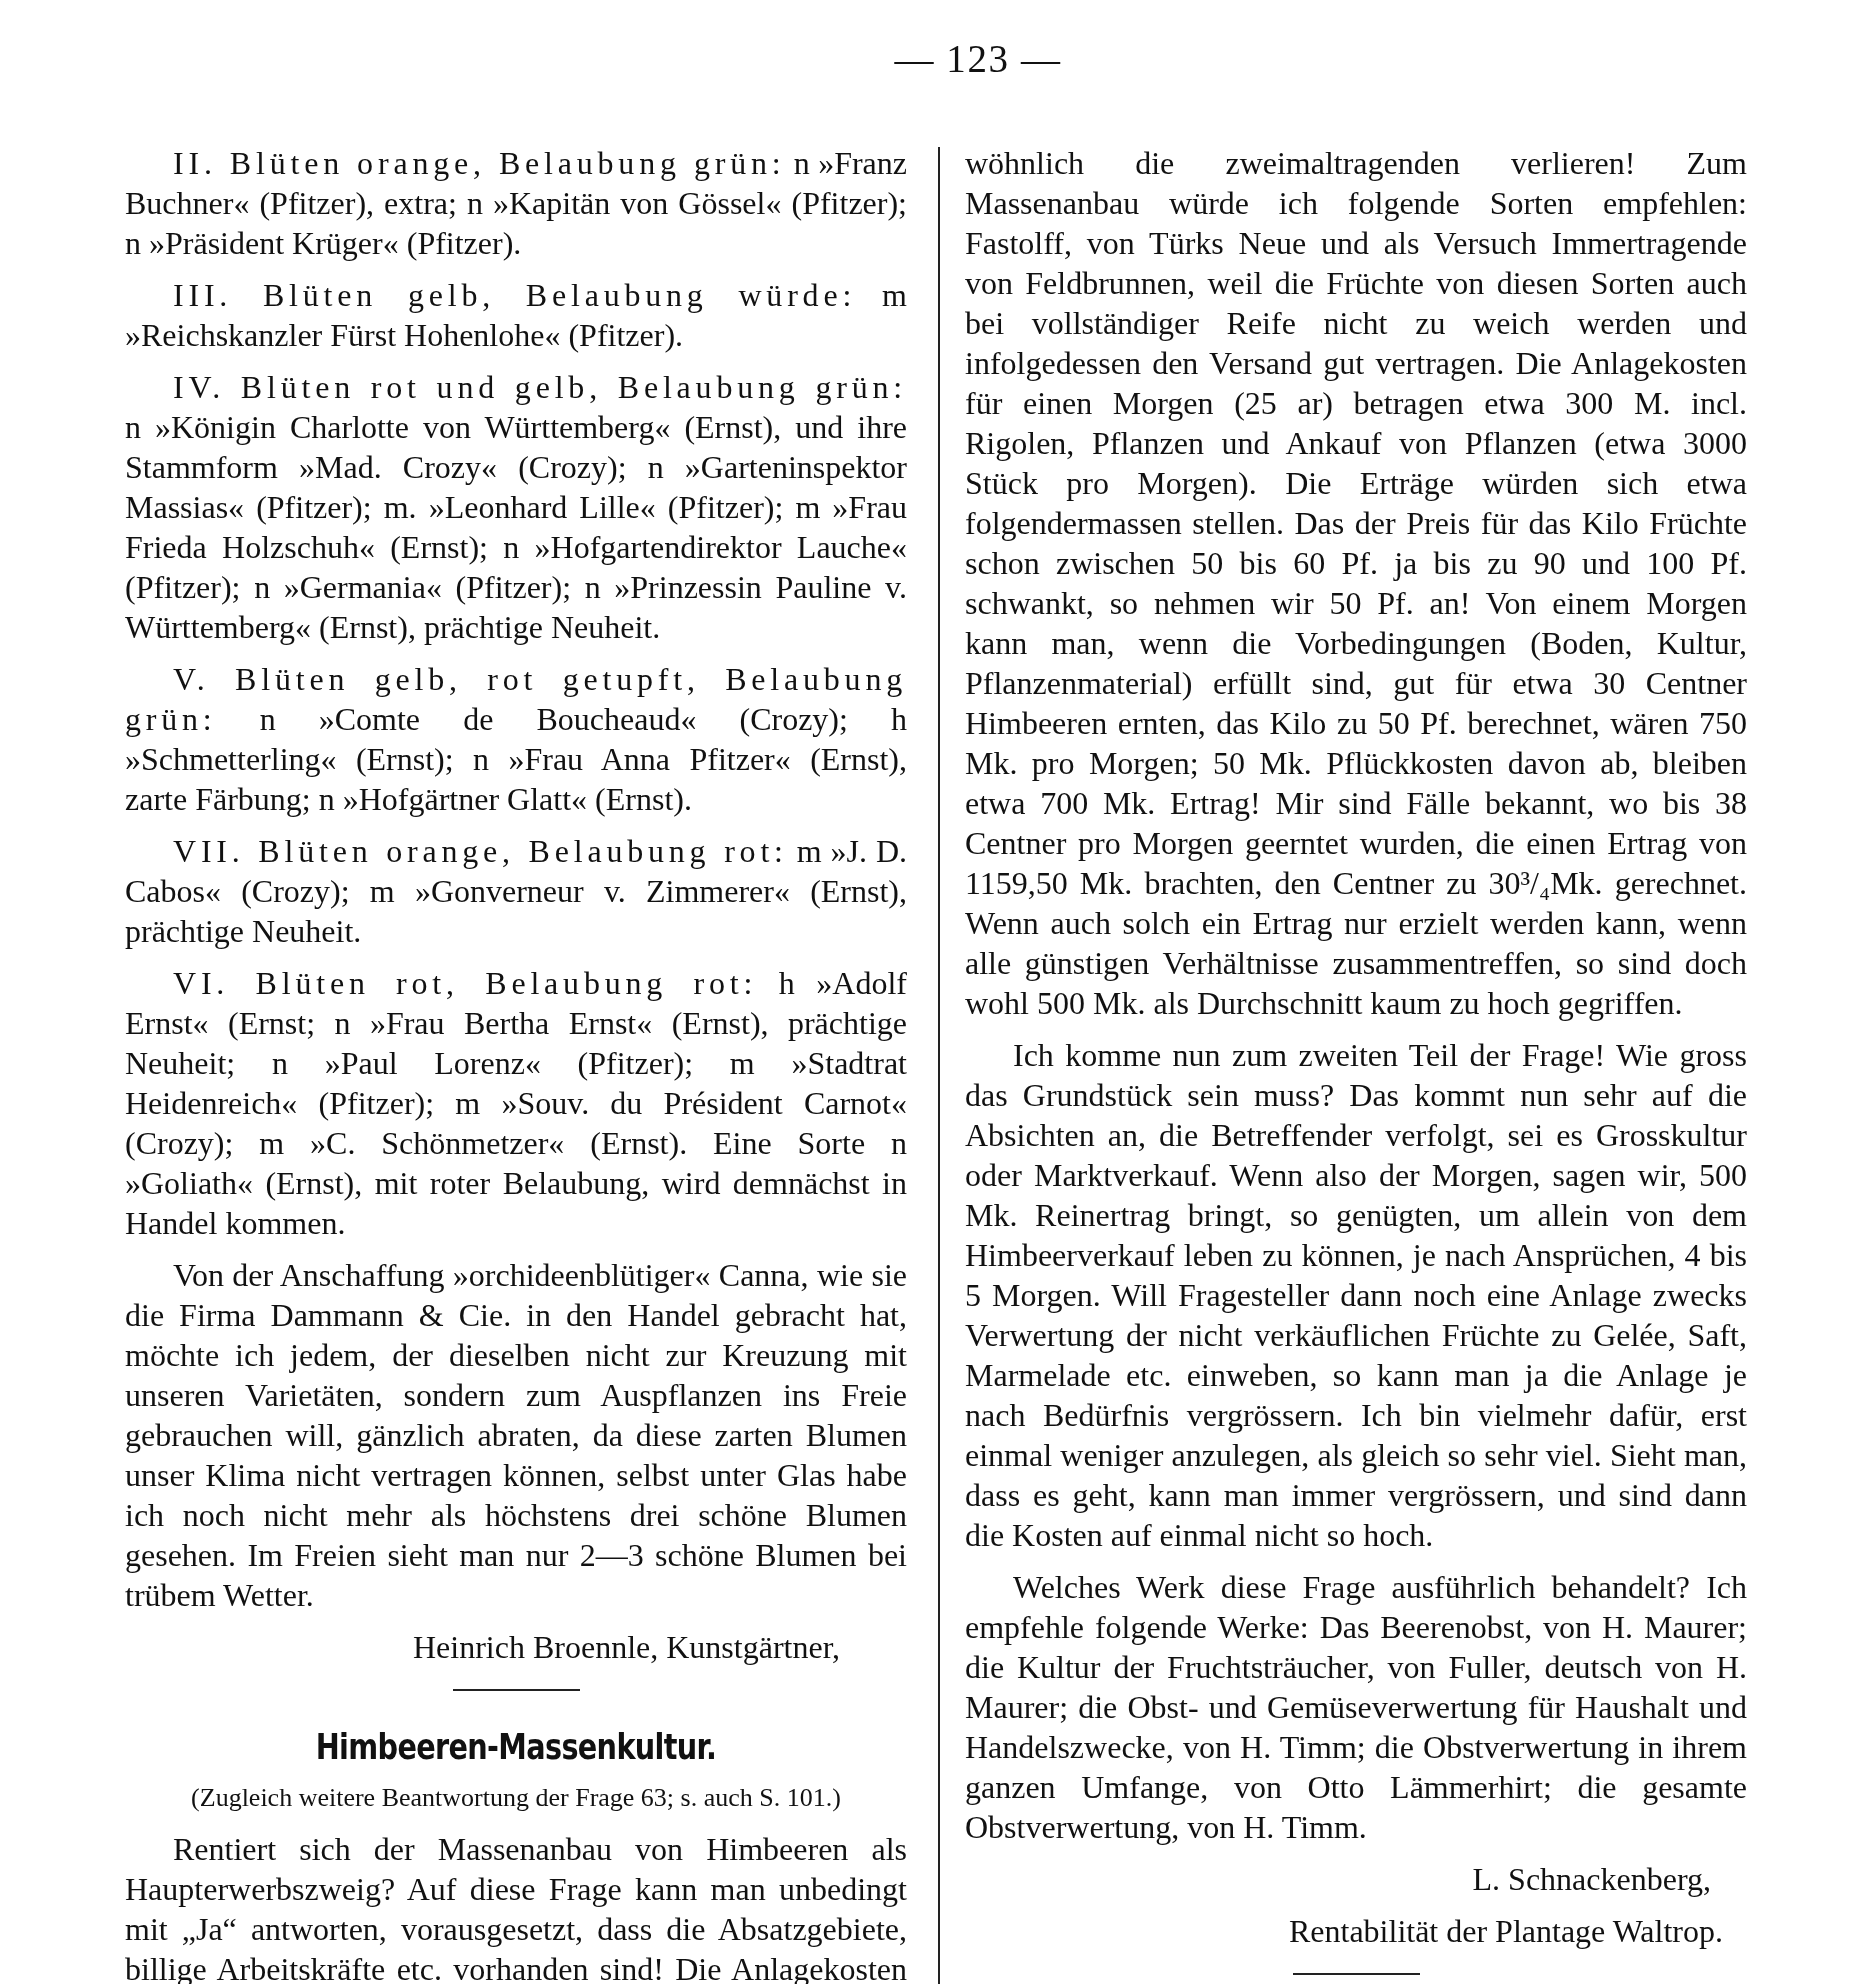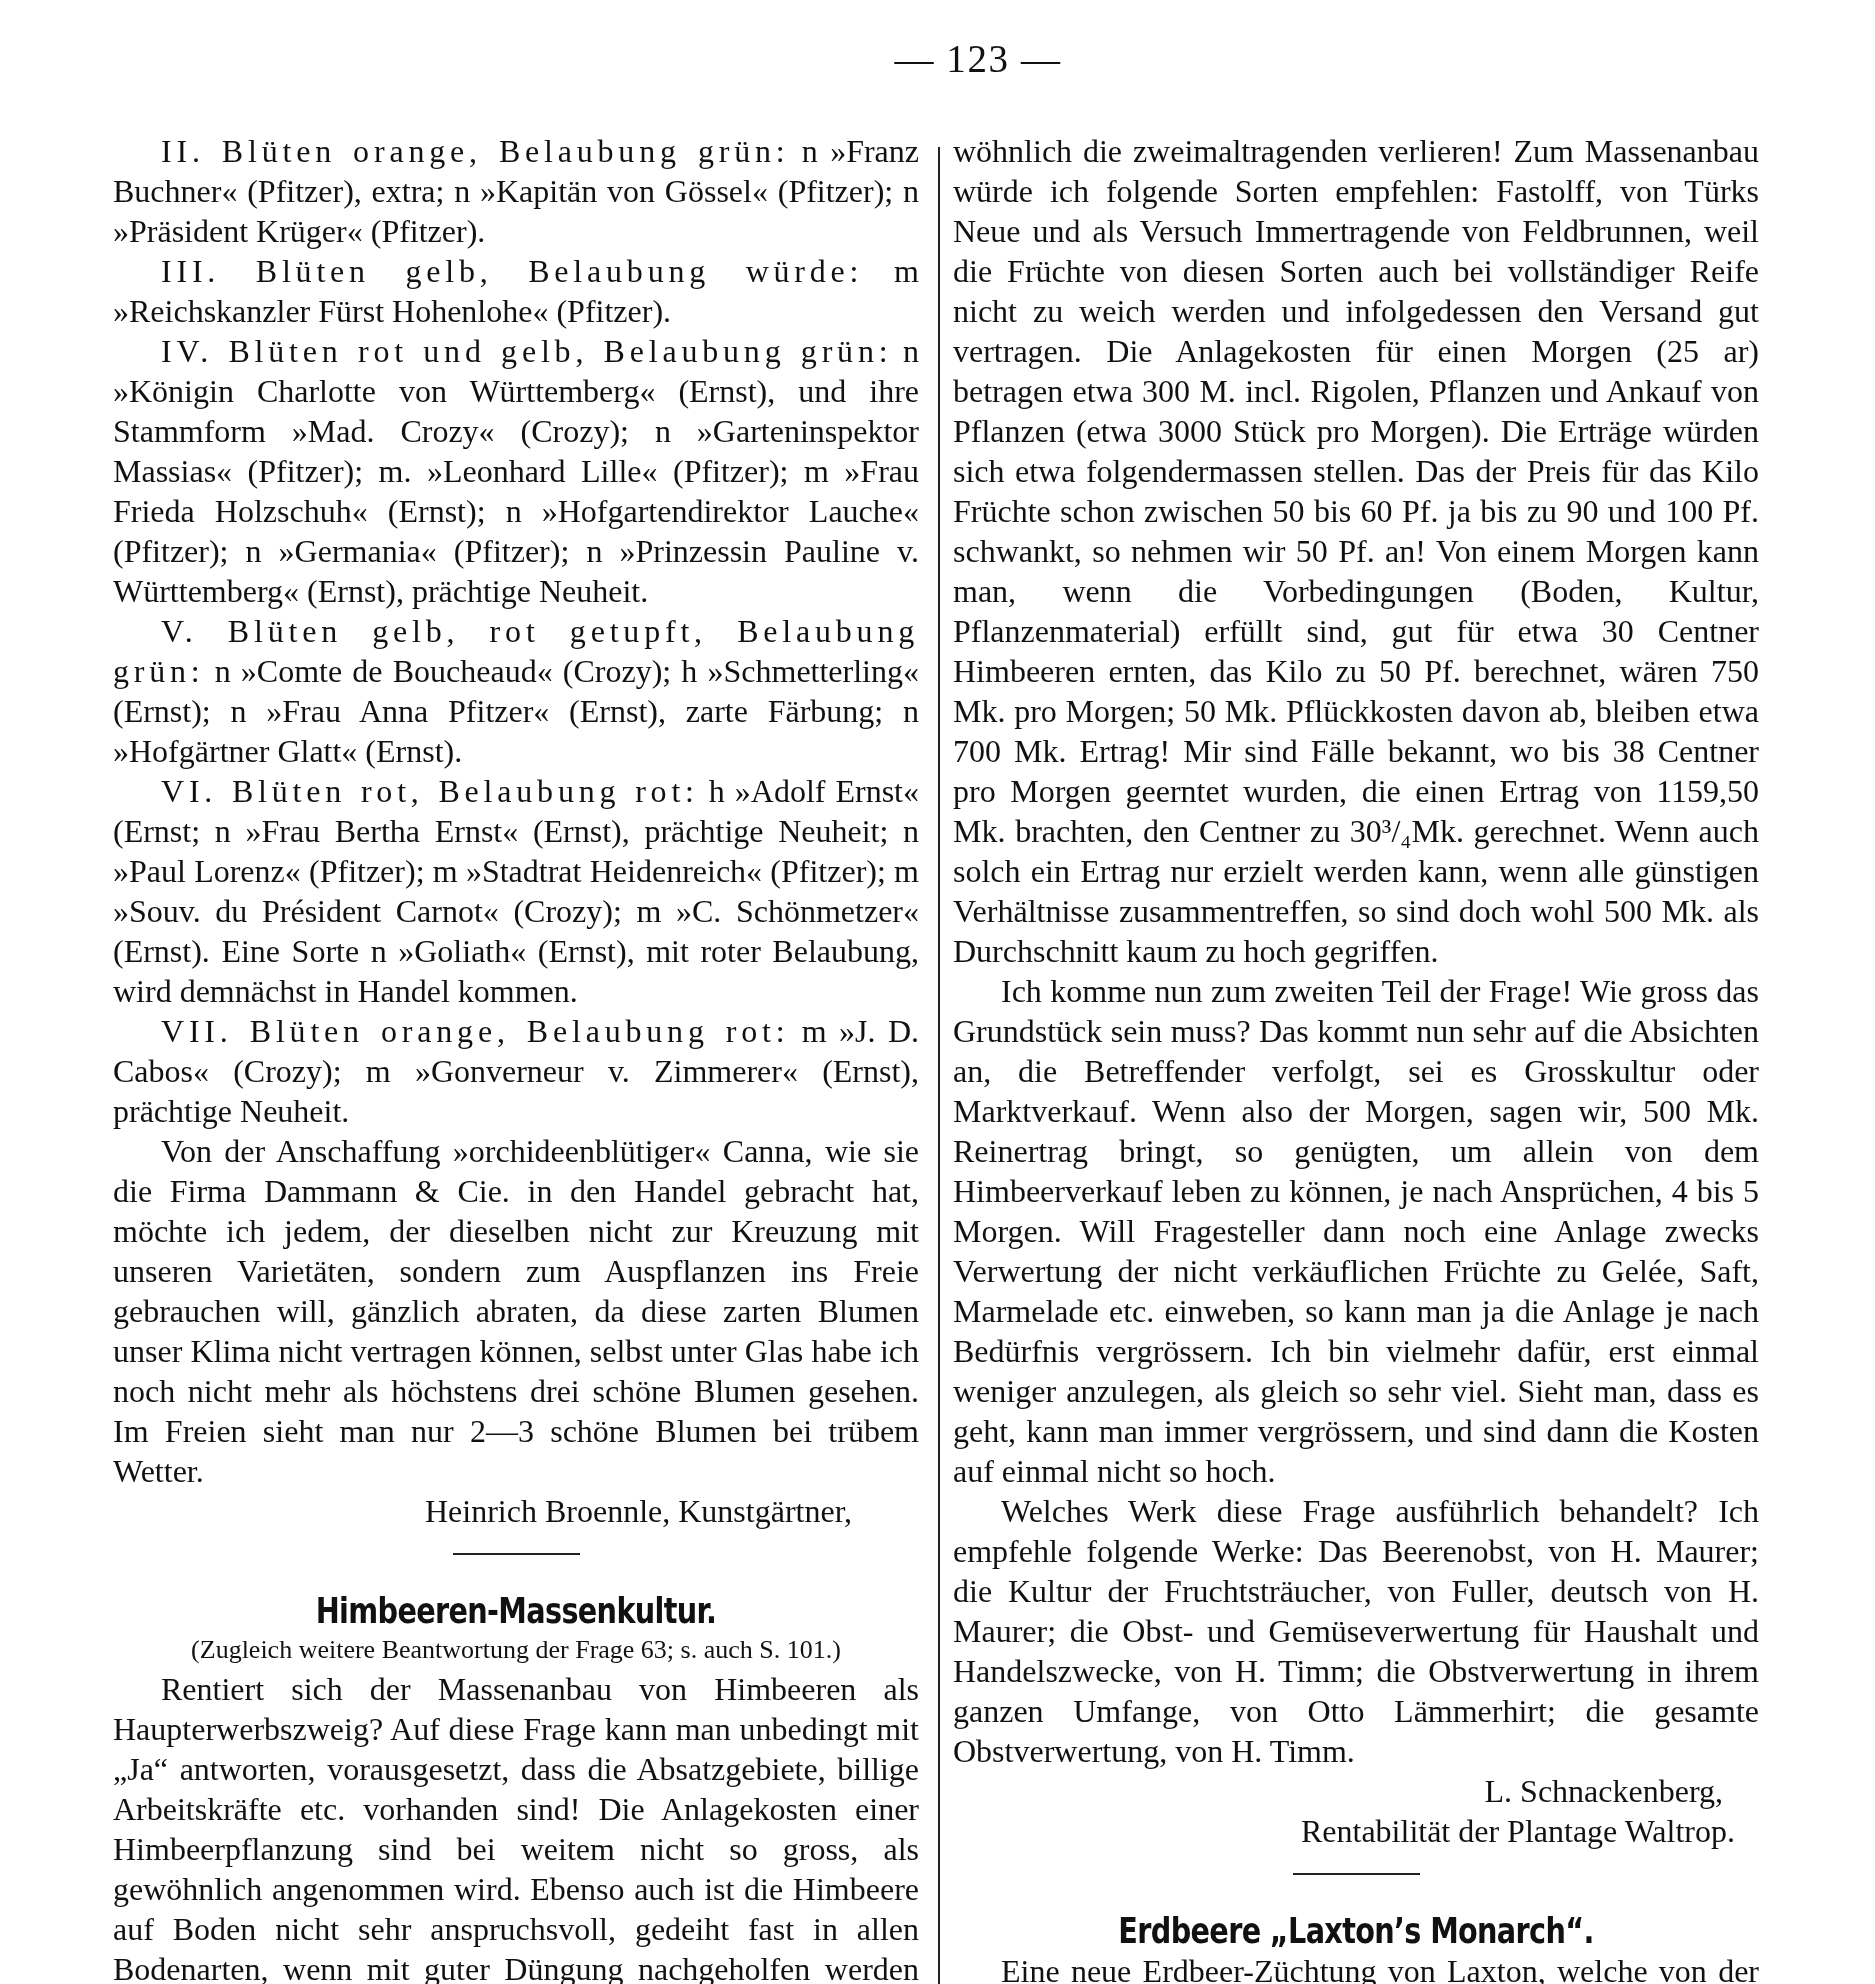--- a/index.html
+++ b/index.html
@@ -16,21 +16,21 @@
     position: absolute; top: 131px; width: 806px;
     font-size: 32px; line-height: 40px; text-align: justify;
     hyphens: manual;
   }
   .col-left { left: 113px; }
   .col-right { left: 953px; }
   .divider {
     position: absolute; left: 938px; top: 147px; width: 1.6px; height: 2434px;
     background: #222;
   }
-  p { margin: 0; text-indent: 48px; }
+  p { margin: 12px; text-indent: 48px; }
   p.noindent { text-indent: 0; }
   .spaced { letter-spacing: 4.8px; }
   .sig { text-align: right; text-indent: 0; padding-right: 24px; }
   .rule {
     width: 127px; height: 2px; background: #222; margin: 22px auto 36px auto;
   }
   h2 {
     margin: 0; text-align: center; font-family: "DejaVu Sans", sans-serif;
     font-weight: bold; font-size: 35px; line-height: 40px; letter-spacing: -0.8px;
     transform: scaleX(0.82); transform-origin: center;
@@ -44,22 +44,22 @@
 
 <div class="page-number">— 123 —</div>
 
 <div class="divider"></div>
 
 <div class="column col-left">
   <p><span class="spaced">II. Blüten orange, Belaubung grün:</span><span> n »Franz Buchner« (Pfitzer), extra; n »Kapitän von Gössel« (Pfitzer); n »Präsident Krüger« (Pfitzer).</span></p>
   <p><span class="spaced">III. Blüten gelb, Belaubung würde:</span><span> m »Reichskanzler Fürst Hohenlohe« (Pfitzer).</span></p>
   <p><span class="spaced">IV. Blüten rot und gelb, Belaubung grün:</span><span> n »Königin Charlotte von Württemberg« (Ernst), und ihre Stammform »Mad. Crozy« (Crozy); n »Garteninspektor Massias« (Pfitzer); m. »Leonhard Lille« (Pfitzer); m »Frau Frieda Holzschuh« (Ernst); n »Hofgartendirektor Lauche« (Pfitzer); n »Germania« (Pfitzer); n »Prinzessin Pauline v. Württemberg« (Ernst), prächtige Neuheit.</span></p>
   <p><span class="spaced">V. Blüten gelb, rot getupft, Belaubung grün:</span><span> n »Comte de Boucheaud« (Crozy); h »Schmetterling« (Ernst); n »Frau Anna Pfitzer« (Ernst), zarte Färbung; n »Hofgärtner Glatt« (Ernst).</span></p>
+  <p><span class="spaced">VII. Blüten orange, Belaubung rot:</span><span> m »J. D. Cabos« (Crozy); m »Gonverneur v. Zimmerer« (Ernst), prächtige Neuheit.</span></p>
   <p><span class="spaced">VI. Blüten rot, Belaubung rot:</span><span> h »Adolf Ernst« (Ernst; n »Frau Bertha Ernst« (Ernst), prächtige Neuheit; n »Paul Lorenz« (Pfitzer); m »Stadtrat Heidenreich« (Pfitzer); m »Souv. du Président Carnot« (Crozy); m »C. Schönmetzer« (Ernst). Eine Sorte n »Goliath« (Ernst), mit roter Belaubung, wird demnächst in Handel kommen.</span></p>
-  <p><span class="spaced">VII. Blüten orange, Belaubung rot:</span><span> m »J. D. Cabos« (Crozy); m »Gonverneur v. Zimmerer« (Ernst), prächtige Neuheit.</span></p>
   <p>Von der Anschaffung »orchideenblütiger« Canna, wie sie die Firma Dammann &amp; Cie. in den Handel gebracht hat, möchte ich jedem, der dieselben nicht zur Kreuzung mit unseren Varietäten, sondern zum Auspflanzen ins Freie gebrauchen will, gänzlich abraten, da diese zarten Blumen unser Klima nicht vertragen können, selbst unter Glas habe ich noch nicht mehr als höchstens drei schöne Blumen gesehen. Im Freien sieht man nur 2—3 schöne Blumen bei trübem Wetter.</p>
   <p class="sig" style="padding-right:67px;">Heinrich Broennle, Kunstgärtner,</p>
   <div class="rule"></div>
   <h2>Himbeeren-Massenkultur.</h2>
   <p class="subtitle">(Zugleich weitere Beantwortung der Frage 63; s. auch S. 101.)</p>
   <p>Rentiert sich der Massenanbau von Himbeeren als Haupterwerbszweig? Auf diese Frage kann man unbedingt mit „Ja“ antworten, vorausgesetzt, dass die Absatzgebiete, billige Arbeitskräfte etc. vorhanden sind! Die Anlagekosten einer Himbeerpflanzung sind bei weitem nicht so gross, als gewöhnlich angenommen wird. Ebenso auch ist die Himbeere auf Boden nicht sehr anspruchsvoll, gedeiht fast in allen Bodenarten, wenn mit guter Düngung nachgeholfen werden kann, besonders gut in lockerem, fettem Boden und sonniger luftiger Lage. Es ist gut, den Boden 60 cm tief zu rigolen und stark zu düngen; dann pflanzt man die Büsche 1 m voneinander, oder in Reihen bei 75 cm Abstand mit einem Zwischenraum von 1 m, der als Weg dient. Nach der Tragzeit thut eine Düngung mit flüssigem Dünger gute Dienste. Dies wären in Hauptzügen die Kulturbedingungen. Was die Rentabilität anbelangt, so spielt die Sortenwahl wieder eine grosse Rolle! Es kann sich nur um Anpflanzung von roten Himbeeren handeln, die nur einmal tragen; zweimaltragende würde ich nie empfehlen, besonders nicht zum Massenanbau; gute Sorten sind: Herrenhäuser, Königs-Himbeere, von Türks, Neue Fastolff, Antwerpener. Dann wird neuerdings sehr empfohlen: die „Immertragende von Feldbrunnen“! Letztere Sorte soll auch das Aroma und die Farbe behalten; welche ge-</p>
 </div>
 
 <div class="column col-right">
   <p class="noindent">wöhnlich die zweimaltragenden verlieren! Zum Massenanbau würde ich folgende Sorten empfehlen: Fastolff, von Türks Neue und als Versuch Immertragende von Feldbrunnen, weil die Früchte von diesen Sorten auch bei vollständiger Reife nicht zu weich werden und infolgedessen den Versand gut vertragen. Die Anlagekosten für einen Morgen (25 ar) betragen etwa 300 M. incl. Rigolen, Pflanzen und Ankauf von Pflanzen (etwa 3000 Stück pro Morgen). Die Erträge würden sich etwa folgendermassen stellen. Das der Preis für das Kilo Früchte schon zwischen 50 bis 60 Pf. ja bis zu 90 und 100 Pf. schwankt, so nehmen wir 50 Pf. an! Von einem Morgen kann man, wenn die Vorbedingungen (Boden, Kultur, Pflanzenmaterial) erfüllt sind, gut für etwa 30 Centner Himbeeren ernten, das Kilo zu 50 Pf. berechnet, wären 750 Mk. pro Morgen; 50 Mk. Pflückkosten davon ab, bleiben etwa 700 Mk. Ertrag! Mir sind Fälle bekannt, wo bis 38 Centner pro Morgen geerntet wurden, die einen Ertrag von 1159,50 Mk. brachten, den Centner zu 30³/₄Mk. gerechnet. Wenn auch solch ein Ertrag nur erzielt werden kann, wenn alle günstigen Verhältnisse zusammentreffen, so sind doch wohl 500 Mk. als Durchschnitt kaum zu hoch gegriffen.</p>

